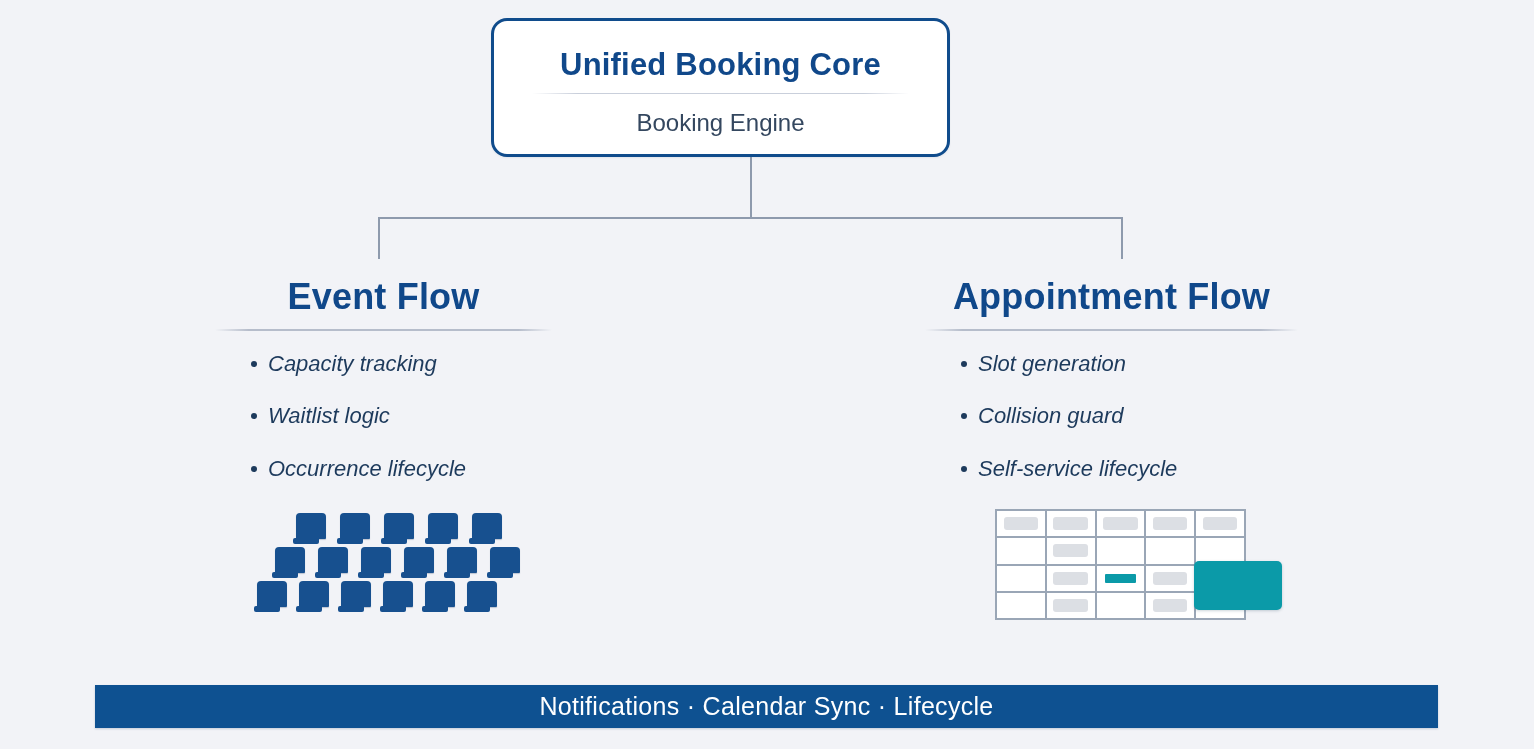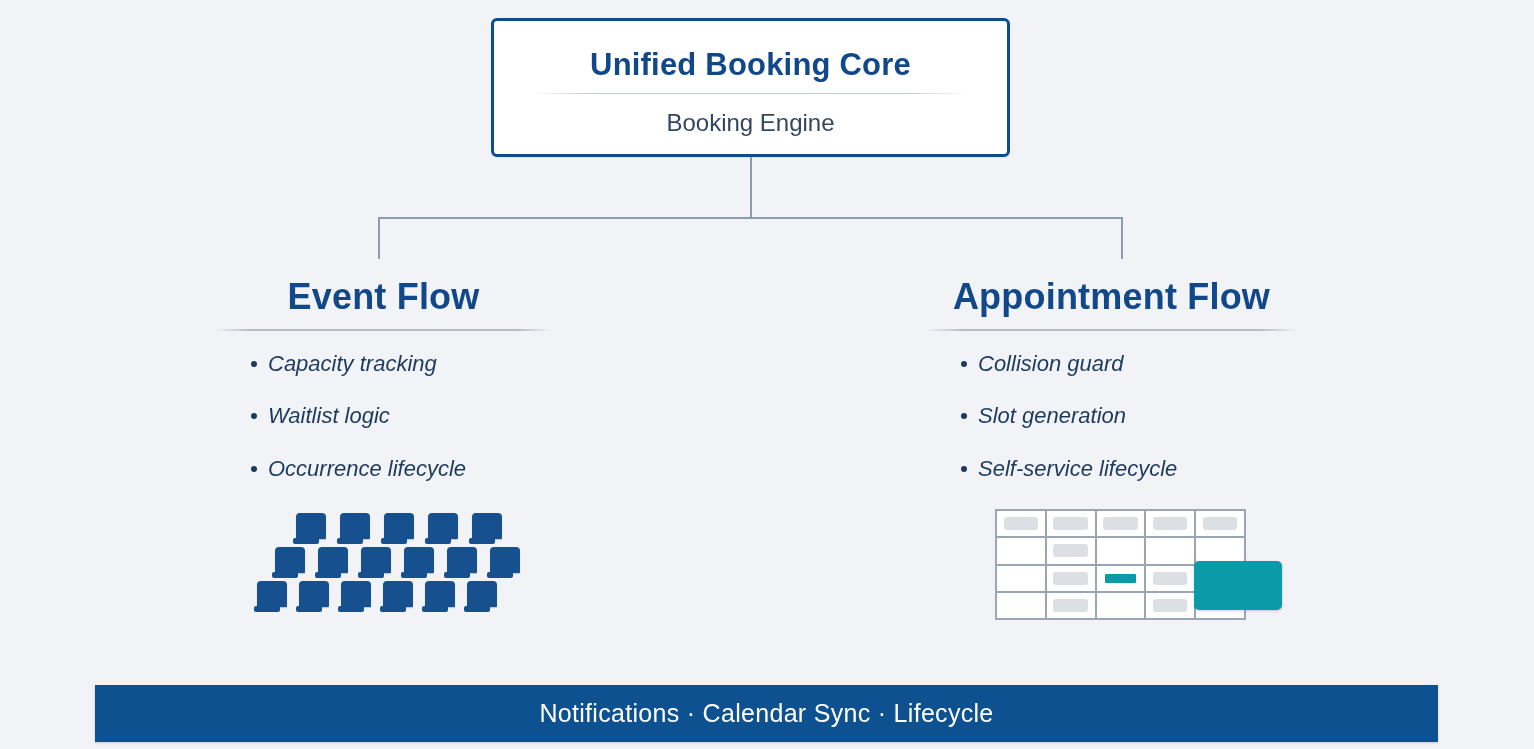--- a/index.html
+++ b/index.html
@@ -14,25 +14,25 @@
     background: #f2f3f7;
     overflow: hidden;
     font-family: "Liberation Sans", sans-serif;
   }
 
   
   .core-card {
     position: absolute;
     left: 491px;
     top: 18px;
-    width: 519px;
+    width: 459px;
     height: 139px;
     background: #ffffff;
     border: 3px solid #104c8c;
-    border-radius: 6px;
+    border-radius: 16px;
     box-sizing: border-box;
     box-shadow: 0 1px 2px rgba(30, 50, 80, 0.07);
   }
   .core-title {
     position: absolute;
     left: 0; right: 0;
     top: 26px;
     text-align: center;
     font-size: 31px;
     font-weight: bold;
@@ -187,21 +187,21 @@
     border-radius: 5px;
     box-shadow: 0 1px 3px rgba(20,60,80,0.22);
   }
 
   
   .banner {
     position: absolute;
     left: 95px;
     top: 685px;
     width: 1343px;
-    height: 57px;
+    height: 43px;
     background: #0e5191;
     display: flex;
     align-items: center;
     justify-content: center;
     box-shadow: 0 1px 2px rgba(20,50,90,0.2);
   }
   .banner-text {
     color: #ffffff;
     font-size: 25px;
     letter-spacing: 0.3px;
@@ -267,25 +267,25 @@
       <span class="seat"></span>
     </div>
   </div>
 
   <div class="col col-right">
     <div class="col-title">Appointment Flow</div>
     <div class="col-rule"></div>
     <ul class="bullets">
       <li>
         <span class="dot"></span>
+        <span>Slot generation</span>
+      </li>
+      <li>
+        <span class="dot"></span>
         <span>Collision guard</span>
-      </li>
-      <li>
-        <span class="dot"></span>
-        <span>Slot generation</span>
       </li>
       <li>
         <span class="dot"></span>
         <span>Self-service lifecycle</span>
       </li>
     </ul>
   </div>
 
   <div class="calendar">
     <div class="cal-grid" id="cal-grid">

